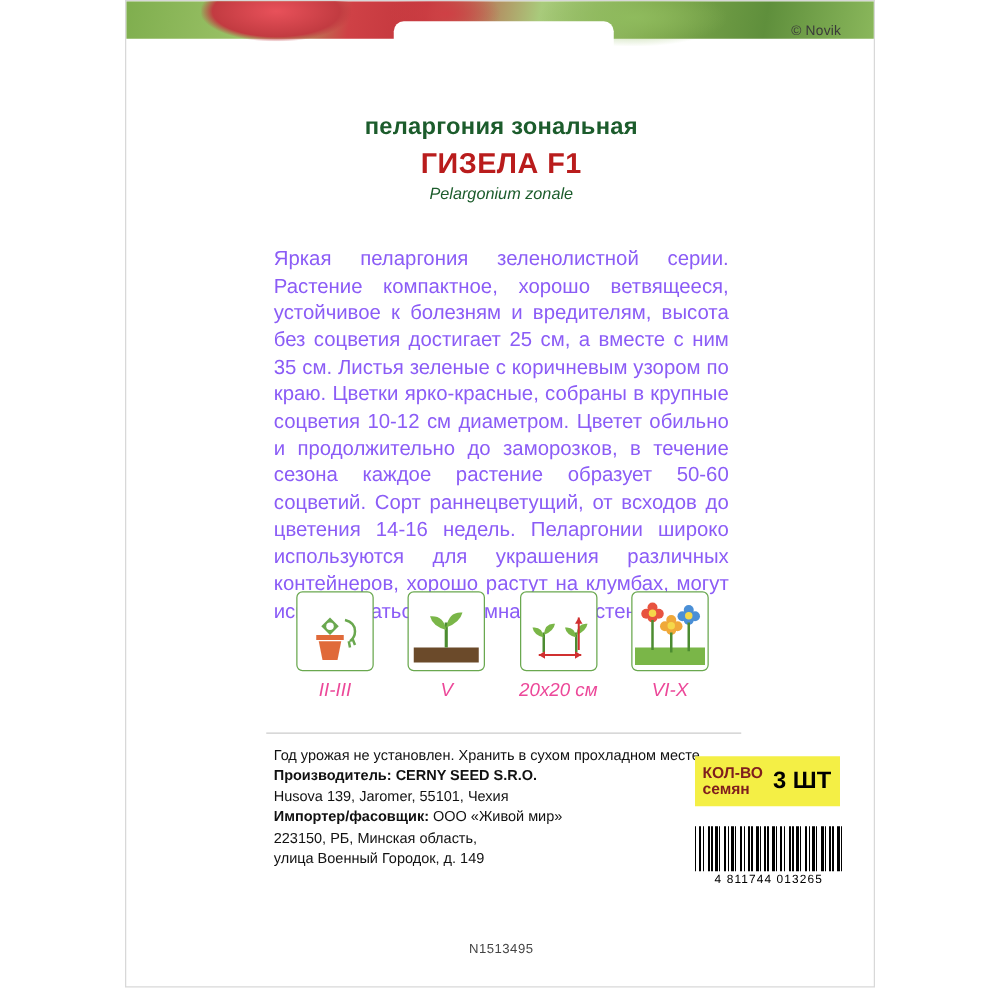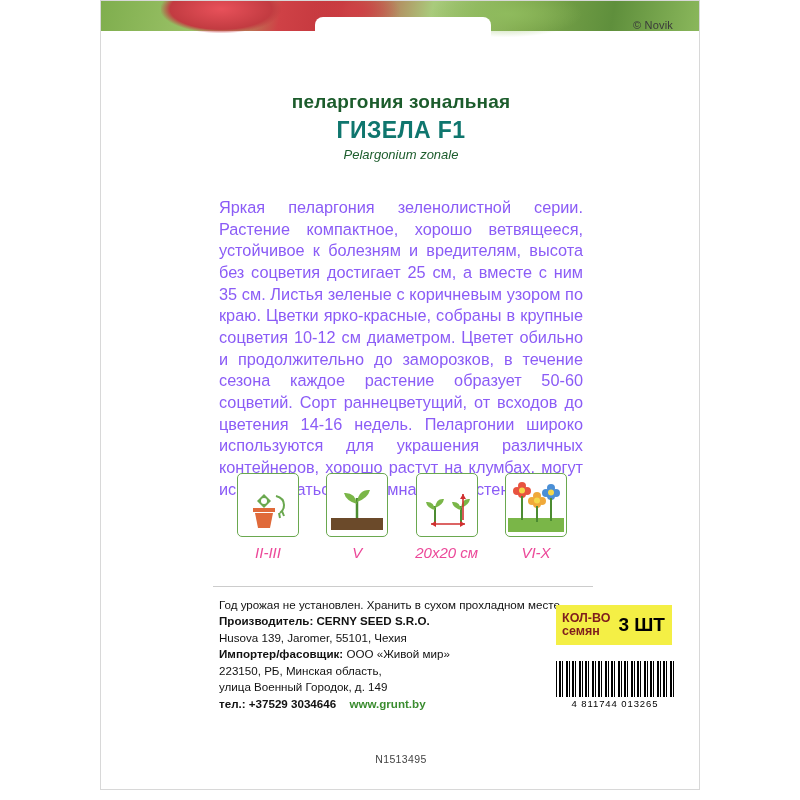--- a/index.html
+++ b/index.html
@@ -81,21 +81,21 @@
   }
   .title-sub {
     font-size: 19px;
     font-weight: bold;
     color: #1c5c2c;
     letter-spacing: .2px;
   }
   .title-main {
     font-size: 23px;
     font-weight: bold;
-    color: #0f766e;
+    color: #b91c1c;
     margin-top: 4px;
     letter-spacing: .4px;
   }
   .title-latin {
     font-size: 13px;
     font-style: italic;
     color: #1c5c2c;
     margin-top: 3px;
   }
   .description {
@@ -332,24 +332,20 @@
       <span class="b">Производитель:</span>
       <span class="b">CERNY SEED S.R.O.</span>
     </div>
     <div class="row">Husova 139, Jaromer, 55101, Чехия</div>
     <div class="row">
       <span class="b">Импортер/фасовщик:</span>
       <span>ООО «Живой мир»</span>
     </div>
     <div class="row">223150, РБ, Минская область,</div>
     <div class="row">улица Военный Городок, д. 149</div>
-    <div class="row">
-      <span class="b">тел.: +37529 3034646</span>
-      <span class="b grunt-green" style="margin-left:10px">www.grunt.by</span>
-    </div>
   </div>
 
   <div class="qty-badge">
     <div class="qty-label">
       <div>КОЛ-ВО</div>
       <div>семян</div>
     </div>
     <div class="qty-value">3 ШТ</div>
   </div>
 

